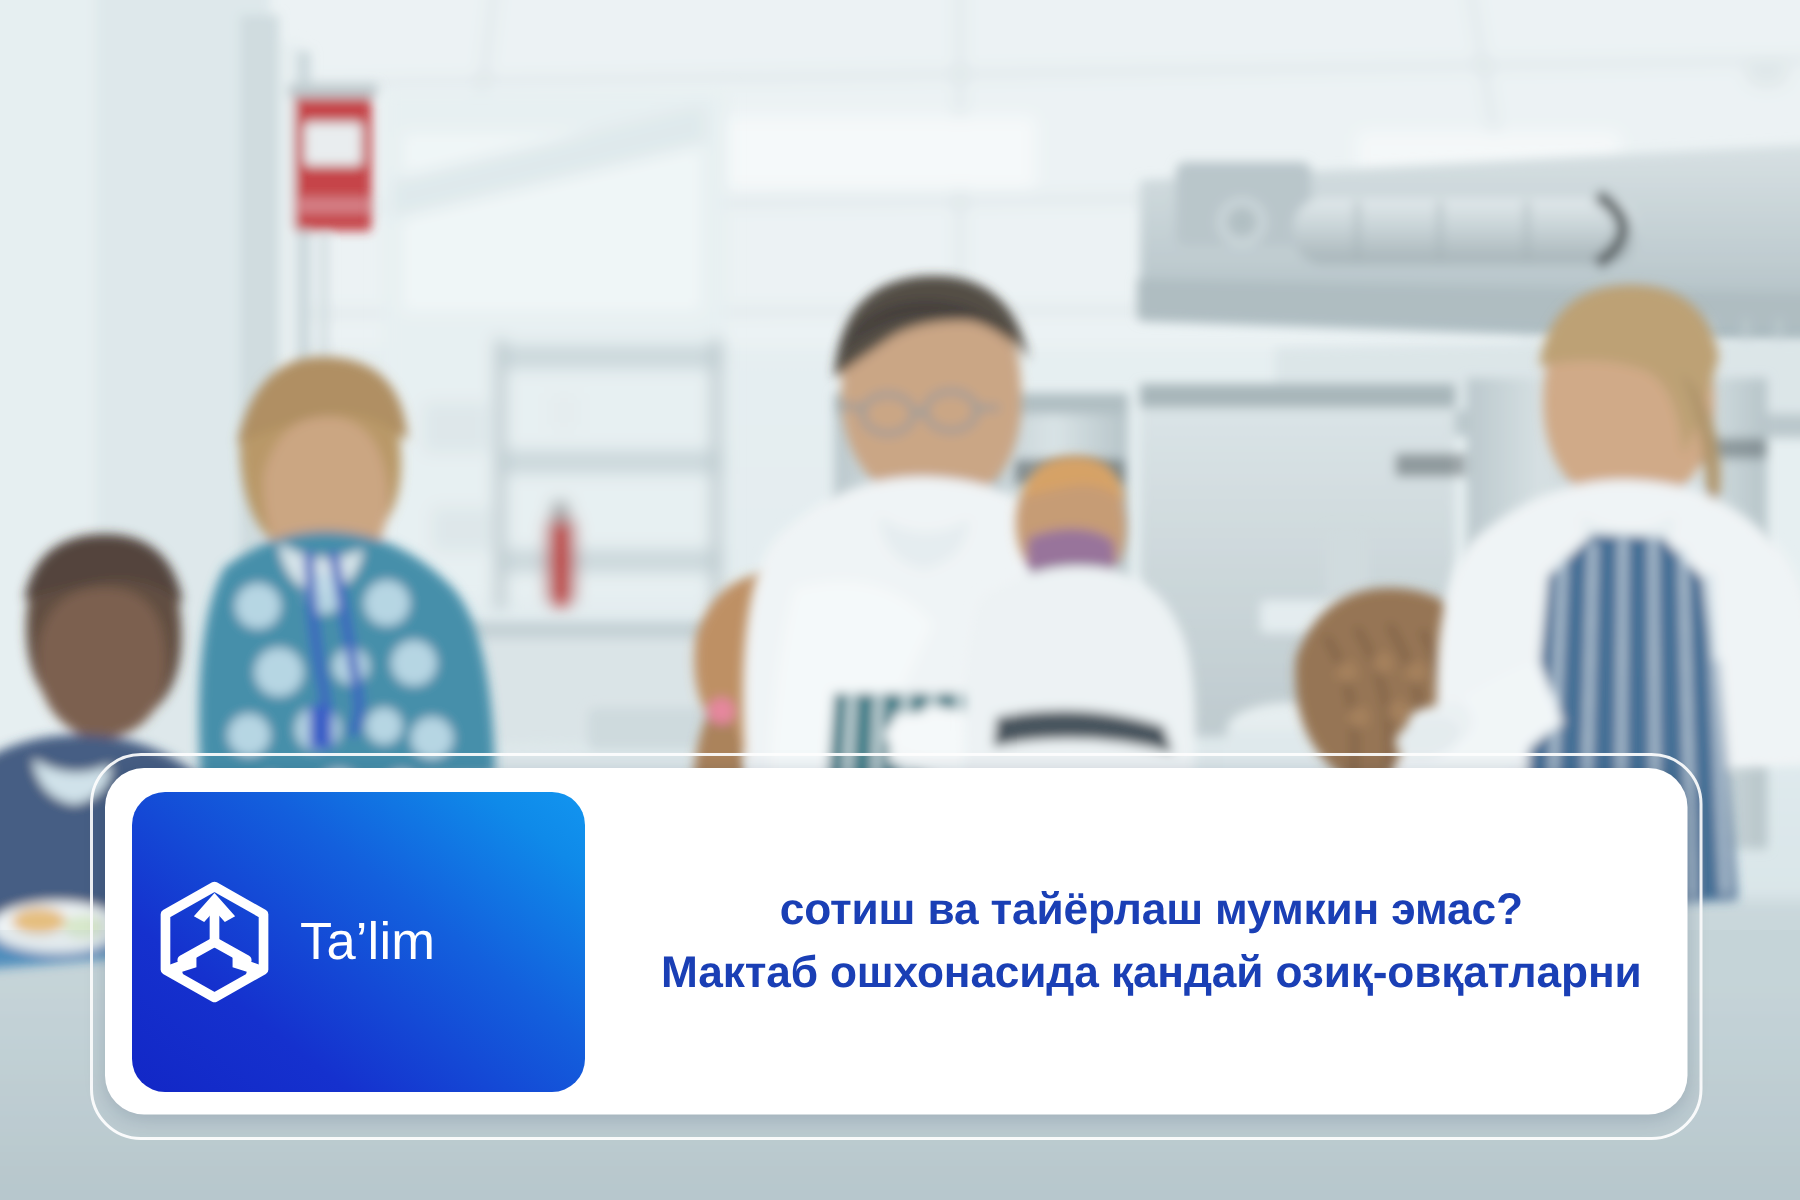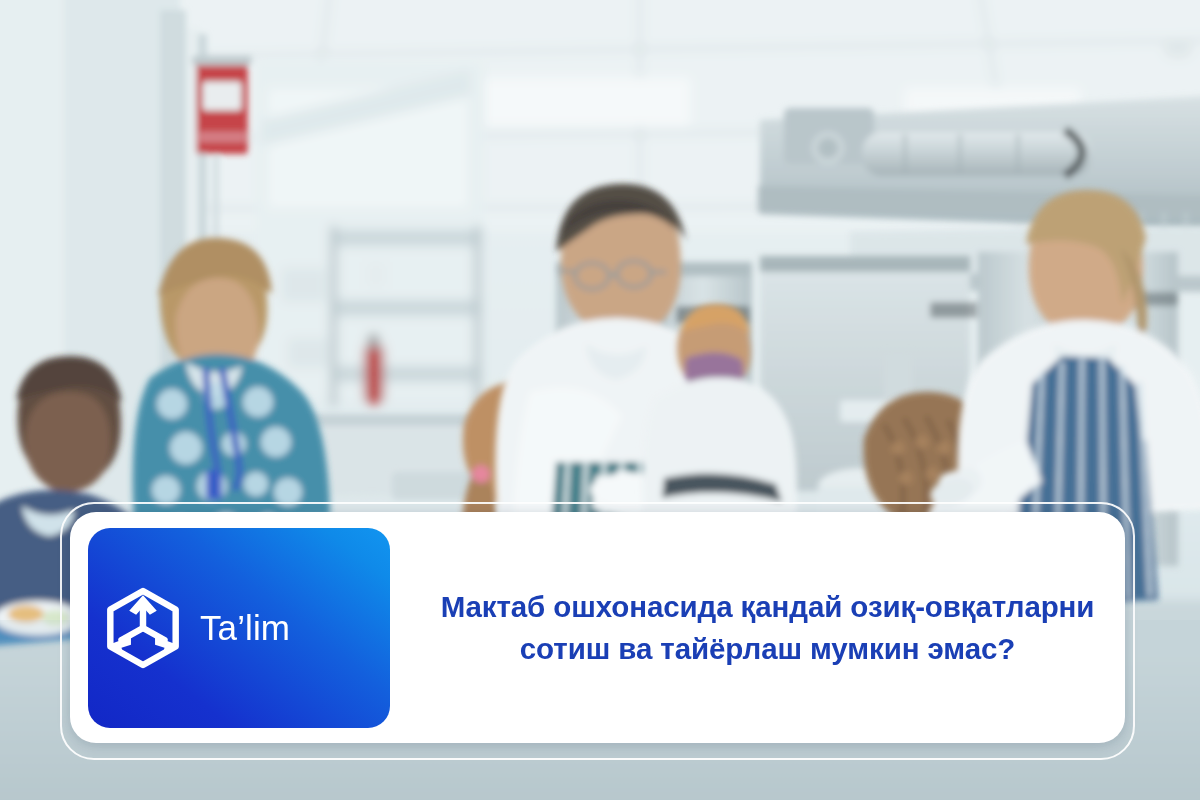--- a/index.html
+++ b/index.html
@@ -428,18 +428,18 @@
         </g>
       </svg>
     </div>
     <div class="logo-words">
       <span class="l1">Ta’lim</span>
     </div>
   </div>
 
   <div class="headline-wrap">
     <div class="headline">
+      <span class="ln">сотиш ва тайёрлаш мумкин эмас?</span>
       <span class="ln">Мактаб ошхонасида қандай озиқ-овқатларни</span>
-      <span class="ln">сотиш ва тайёрлаш мумкин эмас?</span>
     </div>
   </div>
 
 </div>
 
 </body></html>

